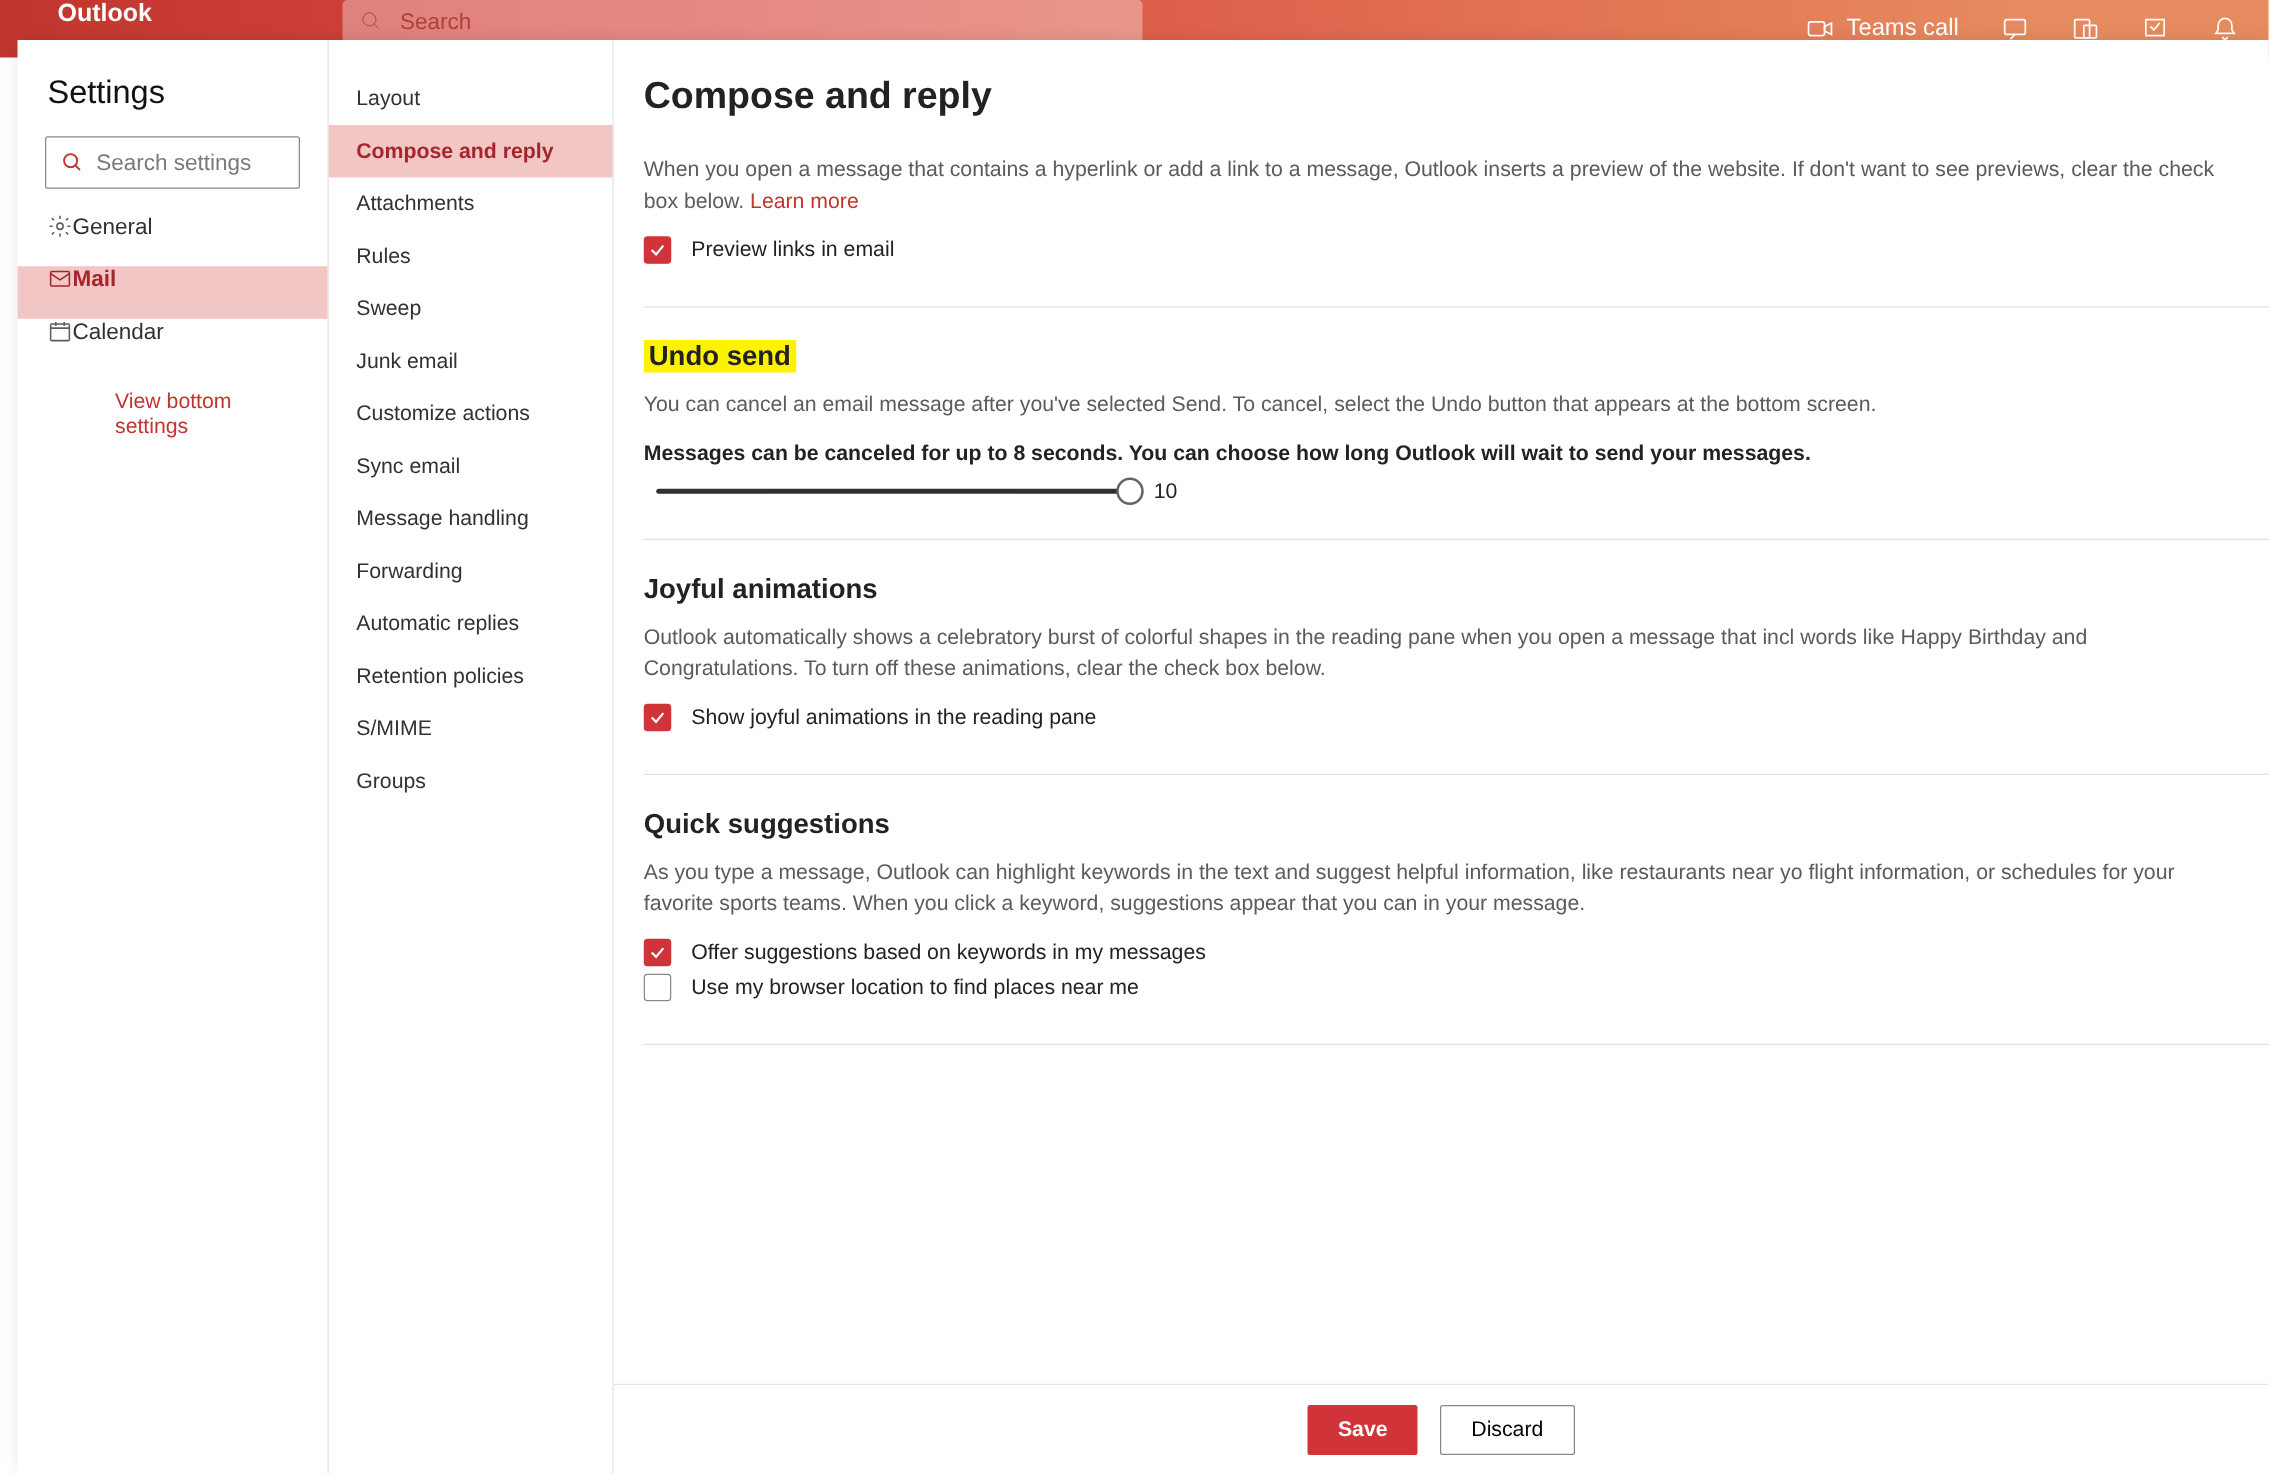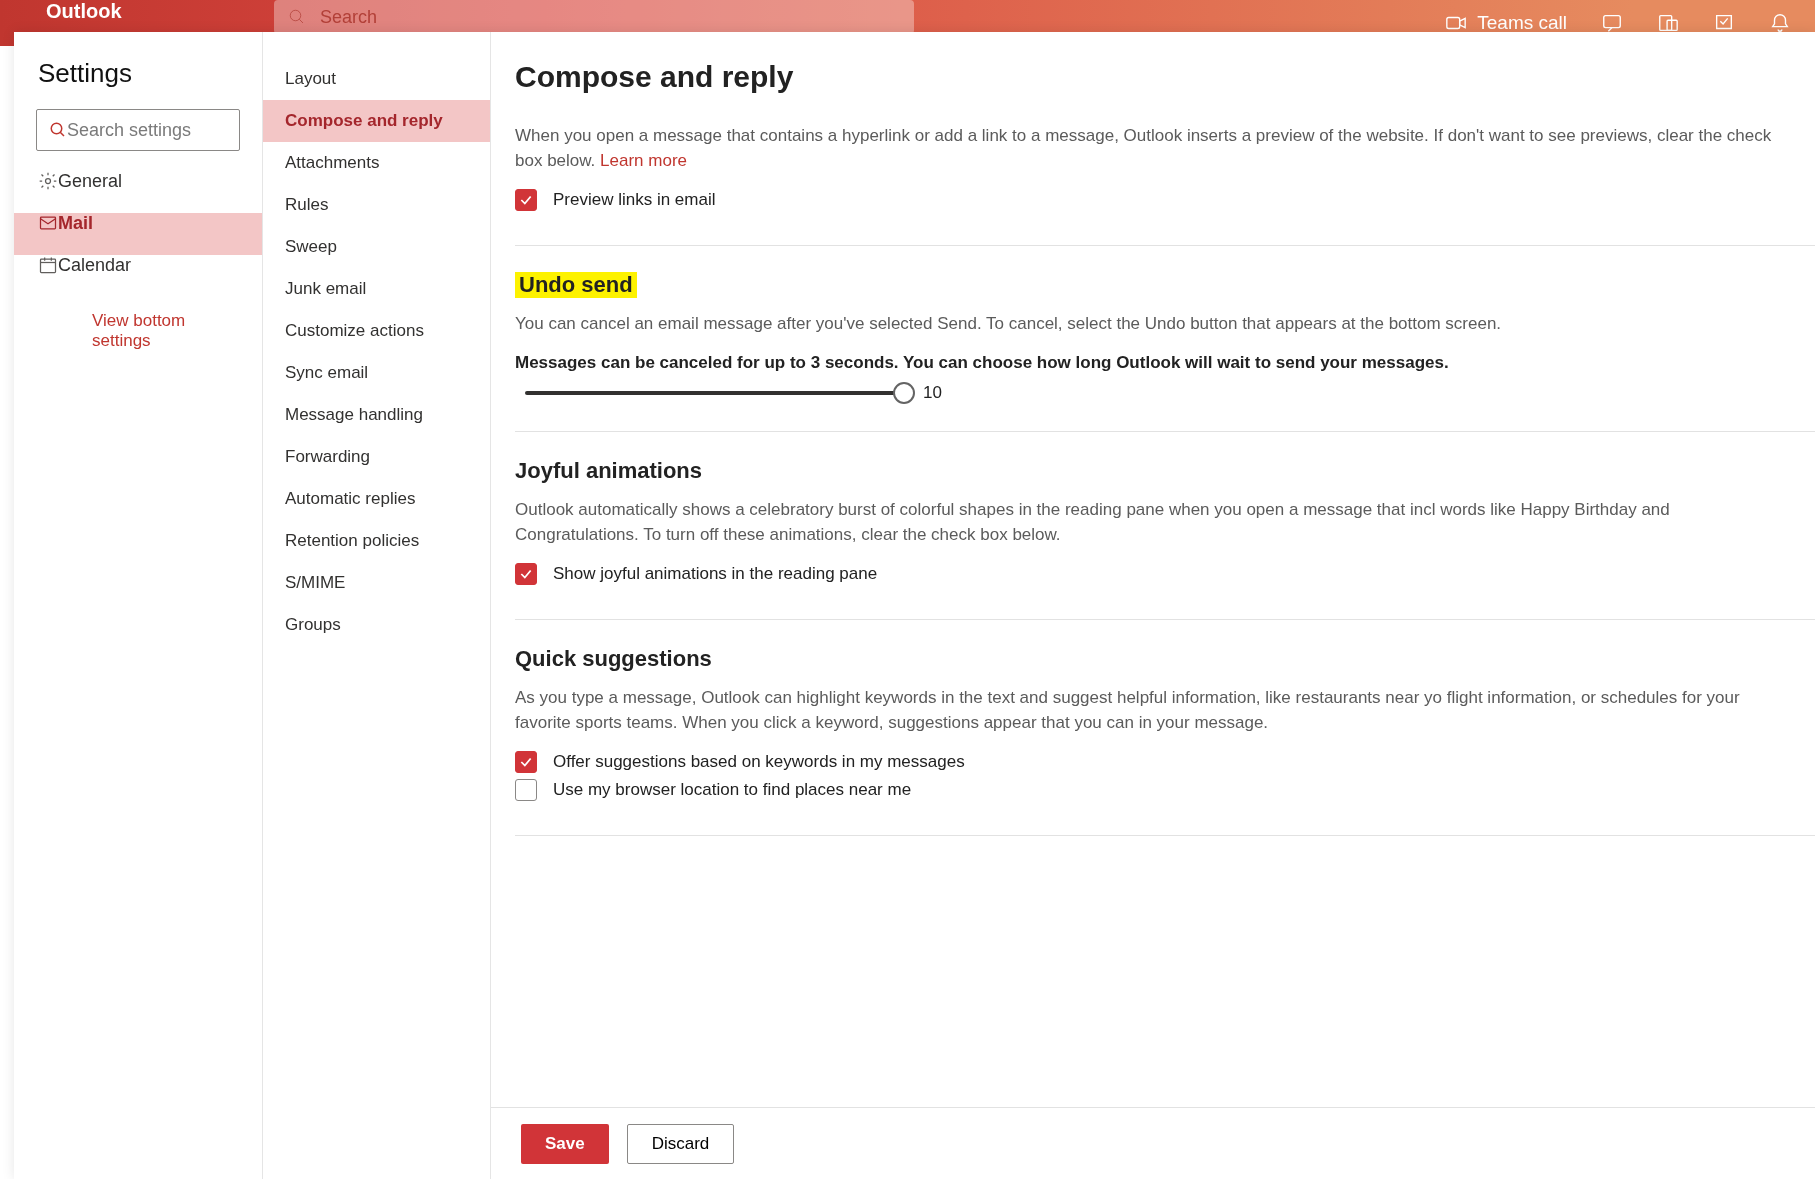--- a/index.html
+++ b/index.html
@@ -47,21 +47,21 @@
   .col1 {
     width: 249px; border-right:1px solid #e5e5e5; padding: 26px 0 0 0;
     display:flex; flex-direction:column;
   }
   .col1 h1 { font-size:26px; font-weight:400; padding:0 24px 20px; color:#111; }
   .col1 .search-settings {
     margin: 0 22px 14px; height:42px; border:1px solid #8a8886; border-radius:2px;
     display:flex; align-items:center; padding:0 12px;
   }
   .col1 .search-settings svg { width:18px;height:18px;stroke:#c0362f; }
-  .col1 .search-settings span { font-size:18px; color:#7a7a7a; }
+  .col1 .search-settings span { margin-left:10px; font-size:18px; color:#7a7a7a; }
   .nav1 { padding-top:6px; }
   .nav1 .item {
     display:flex; align-items:flex-start; height:42px; padding:0 24px; 
     font-size:18px; color:#323130; cursor:pointer;
   }
   .nav1 .item.active { background:#f3c6c6; color:#a4262c; font-weight:600; }
   .nav1 .item svg { width:20px;height:20px;stroke:#605e5c;fill:none;stroke-width:1.5; }
   .nav1 .item.active svg { stroke:#a4262c; }
   .quick-link { padding:14px 24px 0 78px; font-size:17px; color:#c0362f; cursor:pointer; }
   
@@ -97,21 +97,21 @@
   }
   .slider-thumb {
     position:absolute; right:-10px; top:-9px; width:22px;height:22px; background:#fff;
     border:2px solid #646464; border-radius:50%;
   }
   .slider-val { font-size:17px; color:#222; }
   
   
   .footer-bar {
     position:absolute; left:0; right:0; bottom:0; height:72px; border-top:1px solid #e2e2e2;
-    display:flex; justify-content:flex-start; align-items:center; padding:0 30px; gap:18px;
+    display:flex; justify-content:center; align-items:center; padding:0 30px; gap:18px;
     background:#fff;
   }
   .btn { height:40px; padding:0 24px; font-size:17px; border-radius:2px; cursor:pointer; display:flex;align-items:center; }
   .btn.primary { background:#d13438; color:#fff; border:none; font-weight:600; }
   .btn.secondary { background:#fff; border:1px solid #8a8886; color:#000; }
 </style>
 </head>
 <body>
 
 <div class="topbar">
@@ -248,21 +248,21 @@
               <polyline points="4 12 10 18 20 6"></polyline>
             </svg>
           </div>
         <span>Preview links in email</span>
       </div>
     </div>
 
     <div class="section">
       <h3><span class="highlight">Undo send</span></h3>
       <p class="desc">You can cancel an email message after you've selected Send. To cancel, select the Undo button that appears at the bottom screen.</p>
-      <p class="bold-line">Messages can be canceled for up to 3 seconds. You can choose how long Outlook will wait to send your messages.</p>
+      <p class="bold-line">Messages can be canceled for up to 8 seconds. You can choose how long Outlook will wait to send your messages.</p>
       <div class="slider-wrap">
         <div class="slider-track">
           <div class="slider-thumb"></div>
         </div>
         <span class="slider-val">10</span>
       </div>
     </div>
 
     <div class="section">
       <h3>Joyful animations</h3>

